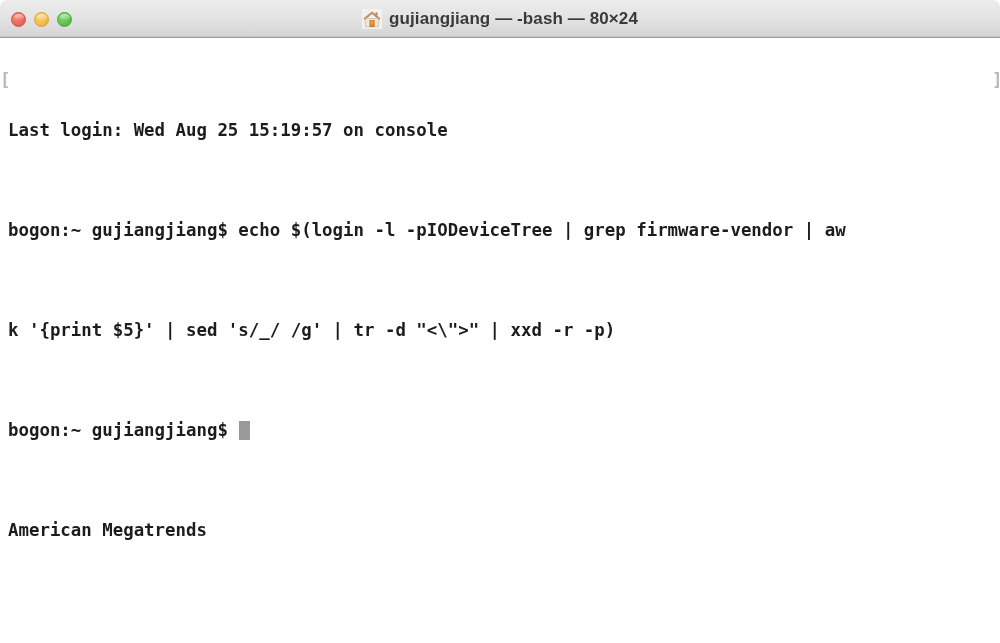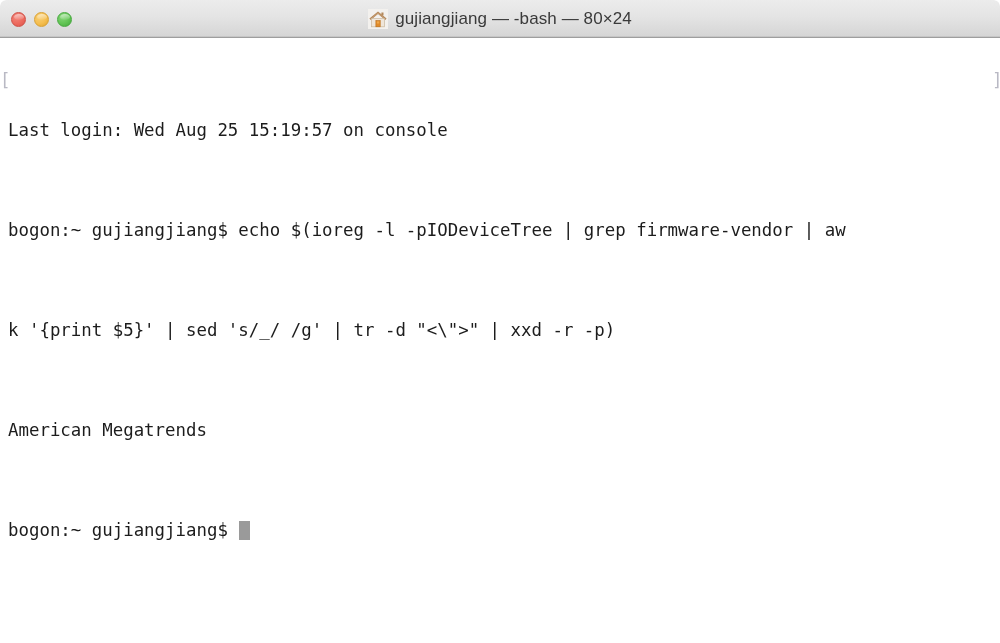--- a/index.html
+++ b/index.html
@@ -17,20 +17,21 @@
   #window {
     position: absolute;
     left: 0;
     top: 0;
     width: 1000px;
     height: 643px;
     background: #ffffff;
     border-radius: 6px 6px 4px 4px;
     overflow: hidden;
     box-sizing: border-box;
+    font-weight: bold;
   }
 
   
   #titlebar {
     position: relative;
     height: 38px;
     width: 100%;
     background: linear-gradient(to bottom, #ececec 0%, #e4e4e4 45%, #d6d6d6 96%, #bdbdbd 100%);
     border-bottom: 1px solid #9e9e9e;
     box-sizing: border-box;
@@ -189,27 +190,27 @@
       <span id="window-title">gujiangjiang — -bash — 80×24</span>
     </div>
 
   </div>
 
   <div id="terminal">
     <div id="screen">
 
       <div class="line">Last login: Wed Aug 25 15:19:57 on console</div>
 
-      <div class="line">bogon:~ gujiangjiang$ echo $(ioreg -l -pIODeviceTree | grep firmware-vendor | aw</div>
+      <div class="line">bogon:~ gujiangjiang$ echo $(login -l -pIODeviceTree | grep firmware-vendor | aw</div>
 
       <div class="line">k '{print $5}' | sed 's/_/ /g' | tr -d "&lt;\"&gt;" | xxd -r -p)</div>
 
+      <div class="line"><span>bogon:~ gujiangjiang$ </span><span id="cursor"></span></div>
+
       <div class="line">American Megatrends</div>
-
-      <div class="line"><span>bogon:~ gujiangjiang$ </span><span id="cursor"></span></div>
 
       <span class="marker-left">[</span>
       <span class="marker-right">]</span>
 
     </div>
   </div>
 
 </div>
 
 </body></html>

